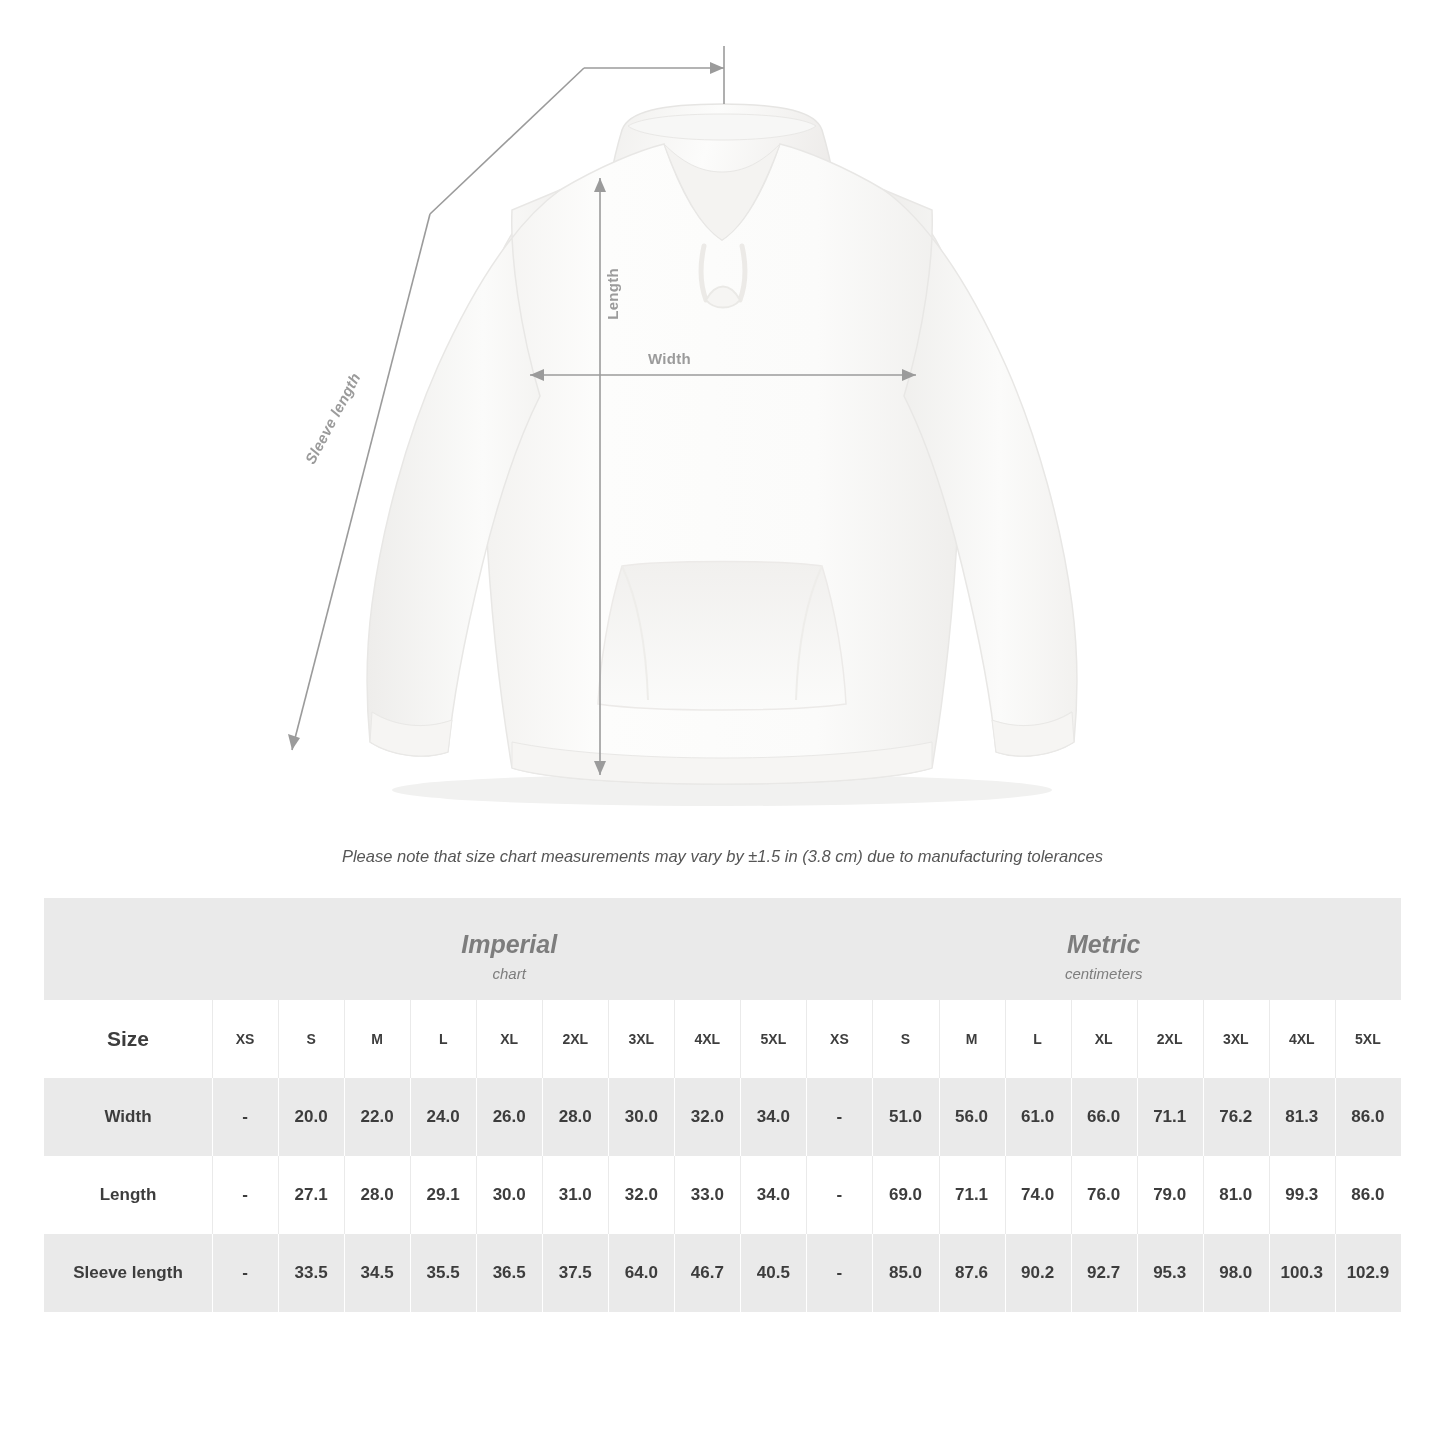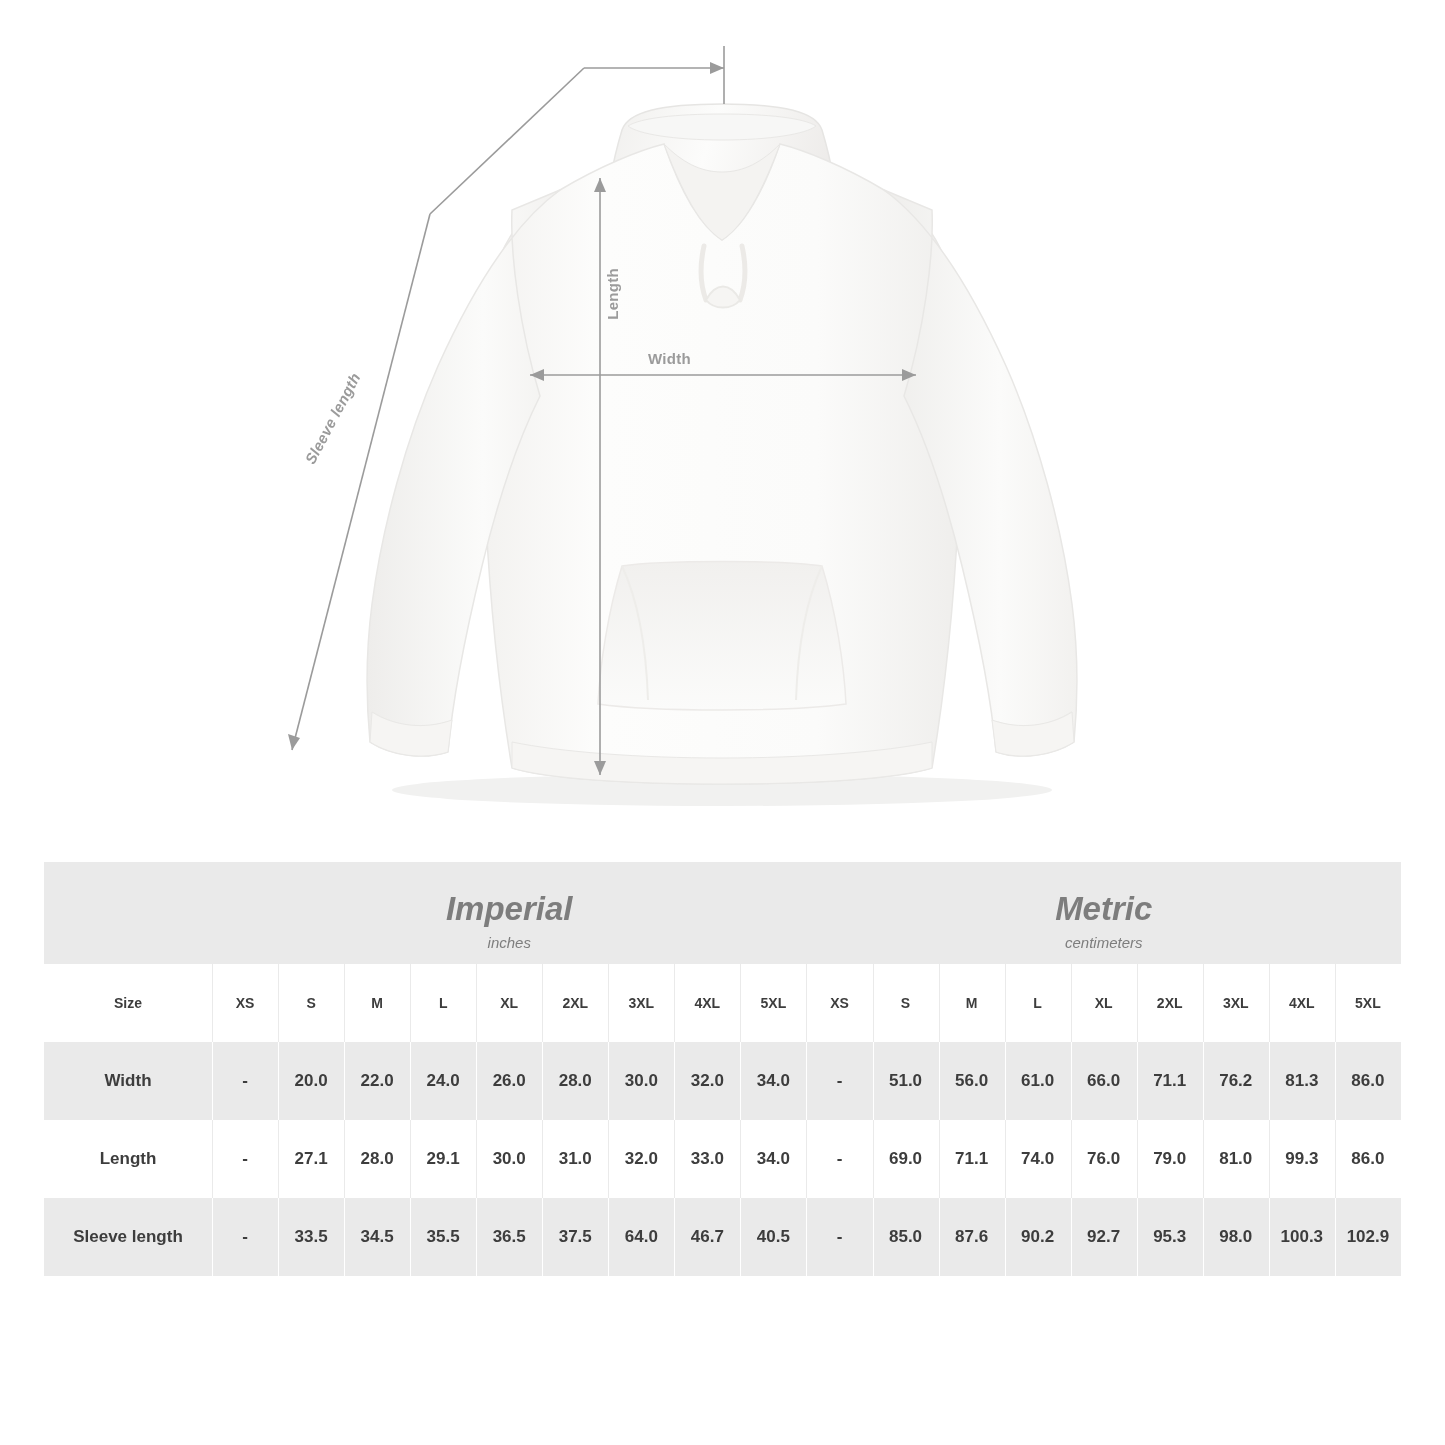--- a/index.html
+++ b/index.html
@@ -92,41 +92,41 @@
     text-align: center;
     font-weight: bold;
     color: #3d3d3d;
   }
   .unit-row td {
     background: #eaeaea;
     height: 100px;
     vertical-align: middle;
   }
   .unit-name {
-    font-size: 33px;
+    font-size: 25px;
     font-style: italic;
     color: #7d7d7d;
     line-height: 1.25;
     margin-top: 13px;
   }
   .unit-sub {
     font-size: 15px;
     font-style: italic;
     color: #7d7d7d;
     font-weight: normal;
     margin-top: 4px;
   }
   .hdr-row td {
     background: #ffffff;
     height: 76px;
     font-size: 14px;
     color: #3d3d3d;
   }
   .hdr-row td.rowlabel {
-    font-size: 14px;
+    font-size: 21px;
   }
   .data-row td {
     height: 76px;
     font-size: 17px;
   }
   .shade td {
     background: #eaeaea;
   }
   .plain td {
     background: #ffffff;
@@ -259,34 +259,35 @@
       </g>
     </svg>
 
     <div class="dim-label label-width">Width</div>
     <div class="dim-label label-length">Length</div>
     <div class="dim-label label-sleeve">Sleeve length</div>
   </div>
 </div>
 
 <div class="title-block">
+  <div class="chart-note">Please note that size chart measurements may vary by ±1.5 in (3.8 cm) due to manufacturing tolerances</div>
 </div>
 
 <div class="table-wrap">
   <table class="size-table">
     <colgroup>
       <col style="width:168px">
       <col span="18" style="width:66.05px">
     </colgroup>
     <tbody>
       <tr class="unit-row">
         <td></td>
         <td colspan="9">
           <div class="unit-name">Imperial</div>
-          <div class="unit-sub">inches</div>
+          <div class="unit-sub">chart</div>
         </td>
         <td colspan="9">
           <div class="unit-name">Metric</div>
           <div class="unit-sub">centimeters</div>
         </td>
       </tr>
 
       <tr class="hdr-row plain">
         <td class="rowlabel">Size</td>
         <td class="cell-sep">XS</td>

